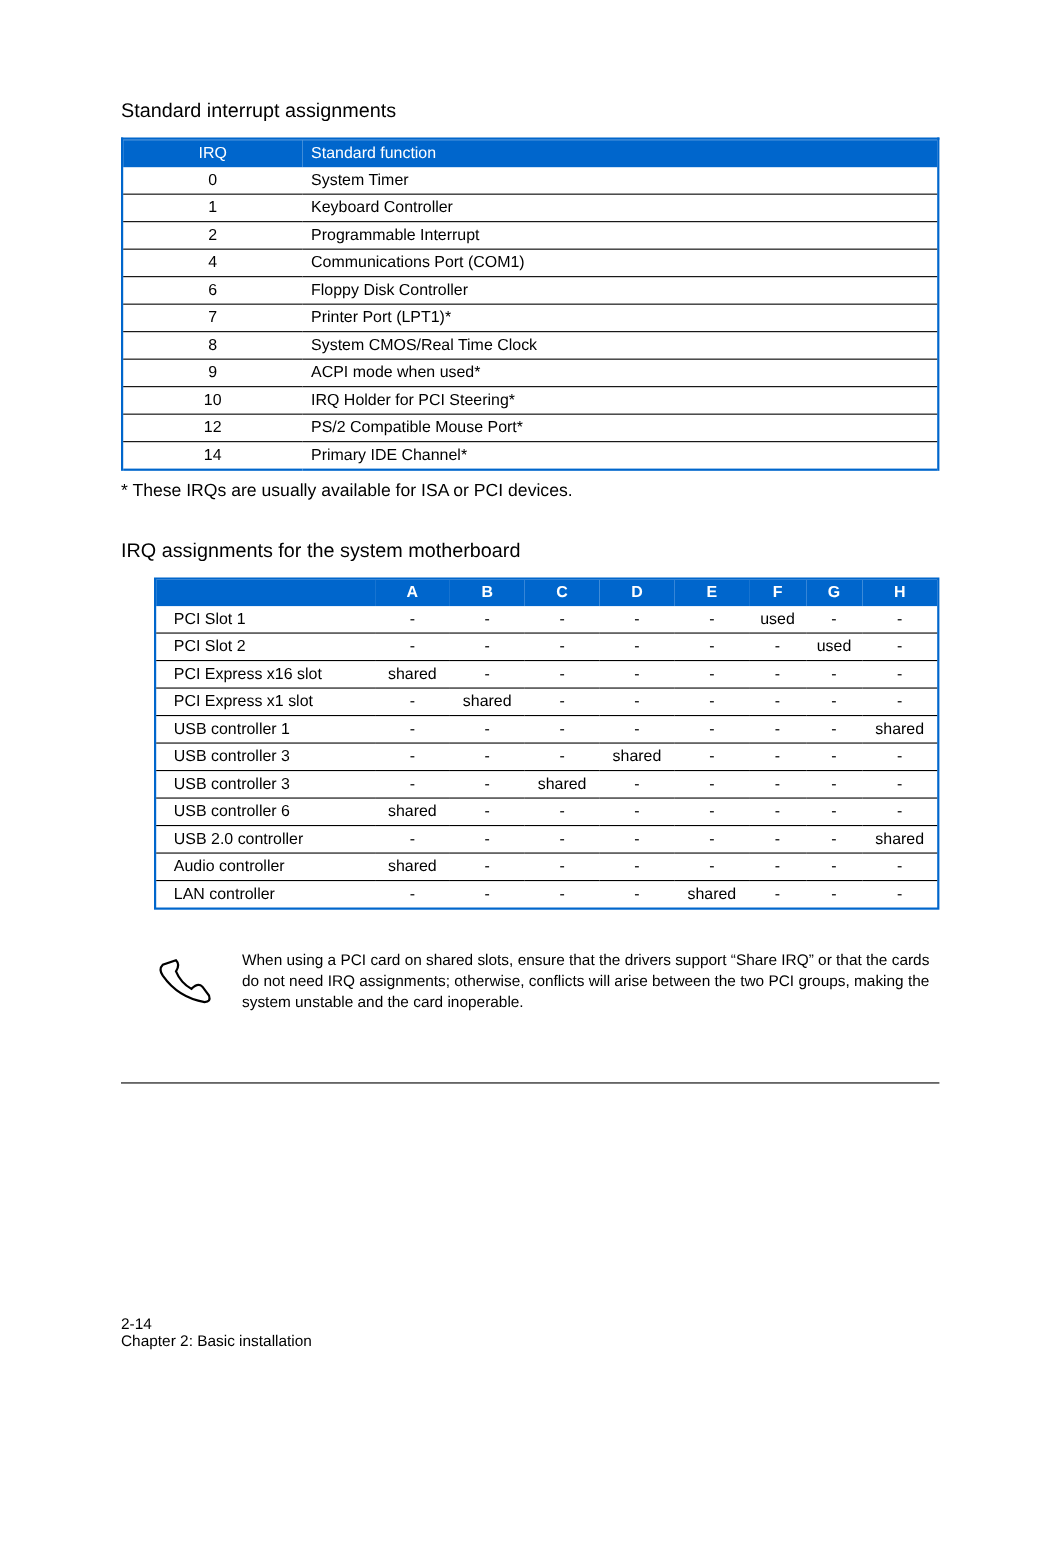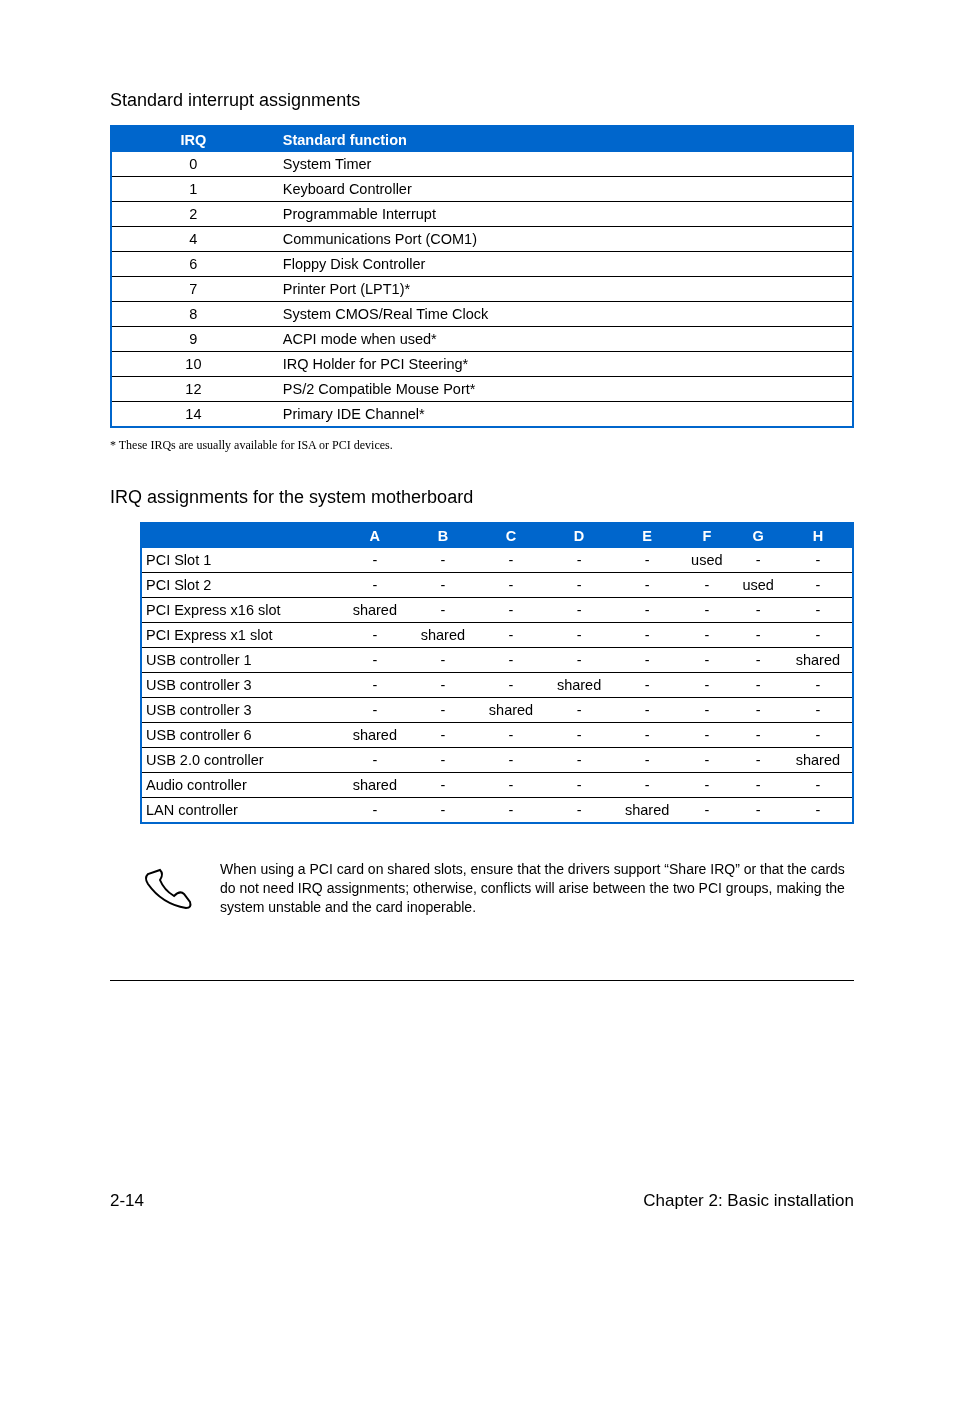--- a/index.html
+++ b/index.html
@@ -22,21 +22,21 @@
   table {
     border-collapse: collapse;
     width: 100%;
   }
   .t1 {
     margin-bottom: 10px;
   }
   .t1 th {
     background: #0066cc;
     color: #ffffff;
-    font-weight: bold;
+    font-weight: normal;
     font-size: 14.5px;
     text-align: left;
     padding: 4px 8px;
     border-top: 1px solid #0066cc;
   }
   .t1 th.c1 { text-align: center; width: 22%; }
   .t1 td {
     font-size: 14.5px;
     padding: 4px 8px;
     border-bottom: 1px solid #000000;
@@ -44,23 +44,22 @@
   .t1 tr:last-child td {
     border-bottom: 2px solid #0066cc;
   }
   .t1 td.c1 { text-align: center; }
   .t1-wrap {
     border-left: 2px solid #0066cc;
     border-right: 2px solid #0066cc;
     border-top: 2px solid #0066cc;
   }
   .footnote {
-    font-size: 12px;
+    font-size: 16px;
     margin: 8px 0 34px 0;
-    font-family: Liberation Serif, serif;
   }
   .t2-wrap {
     border-left: 2px solid #0066cc;
     border-right: 2px solid #0066cc;
     border-top: 2px solid #0066cc;
     border-bottom: 2px solid #0066cc;
     margin-left: 30px;
     width: calc(100% - 30px);
   }
   .t2 { width: 100%; }
@@ -75,40 +74,41 @@
   .t2 th.rowhead { width: 28%; }
   .t2 td {
     font-size: 14.5px;
     padding: 4px 4px;
     text-align: center;
     border-bottom: 1px solid #000000;
   }
   .t2 tr:last-child td { border-bottom: none; }
   .t2 td.rowhead {
     text-align: left;
-    padding-left: 4px;
+    padding-left: 16px;
   }
   .note-block {
     display: flex;
     align-items: flex-start;
     gap: 24px;
     margin: 36px 0 0 30px;
     justify-content: center;
   }
   .note-icon { flex: 0 0 56px; }
   .note-text {
     font-size: 14px;
     line-height: 1.35;
   }
   .footer {
     display: flex;
     justify-content: space-between;
-    font-size: 17px;
+    font-size: 14px;
     padding: 0 100px 50px 110px;
     margin-top: 210px;
+    flex-direction: column;
   }
   .footer-line {
     border-top: 1px solid #000;
     margin: 0 100px 10px 110px;
   }
 </style>
 </head>
 <body>
 
 <div class="page">

